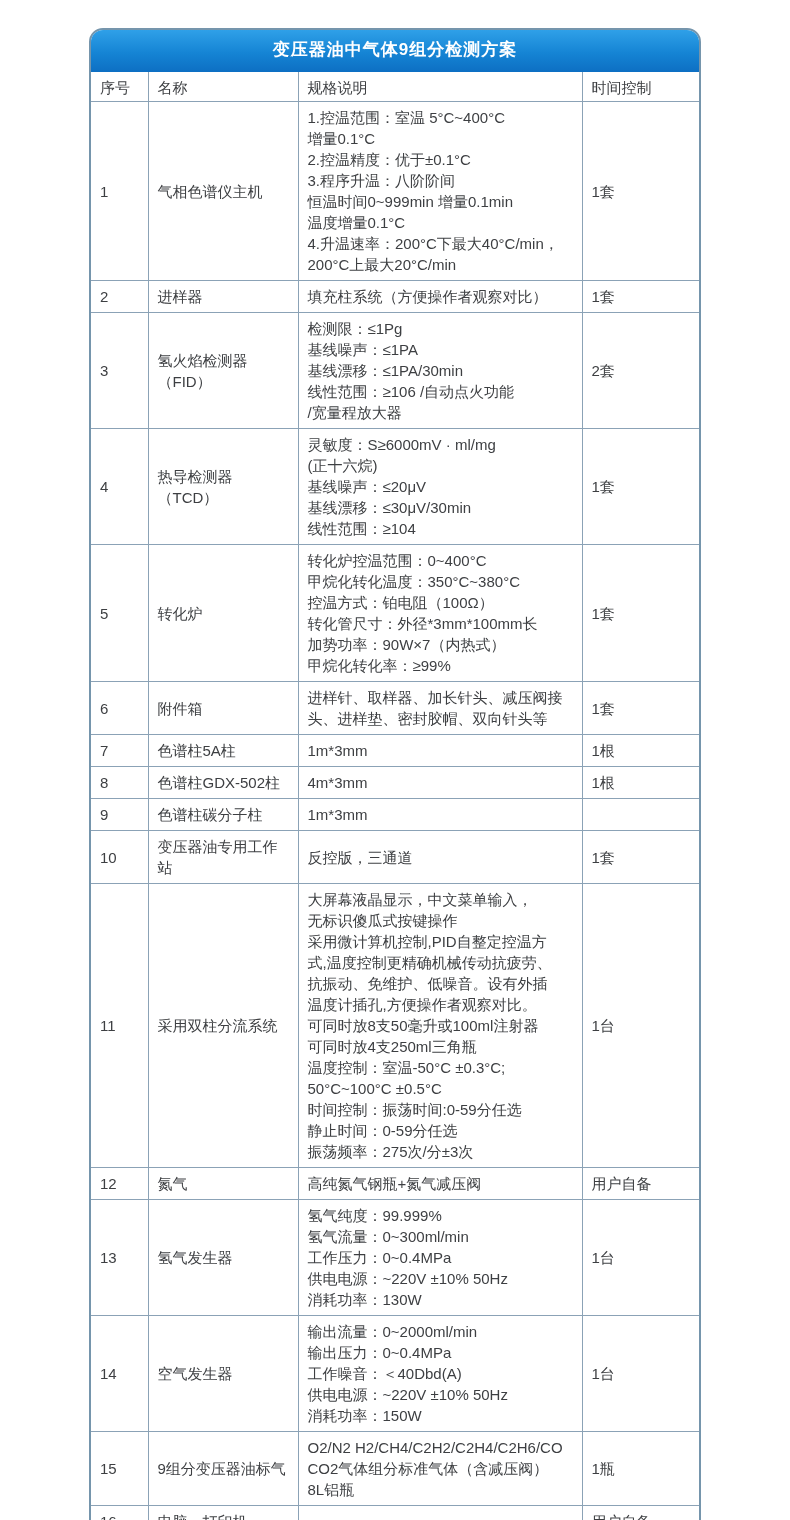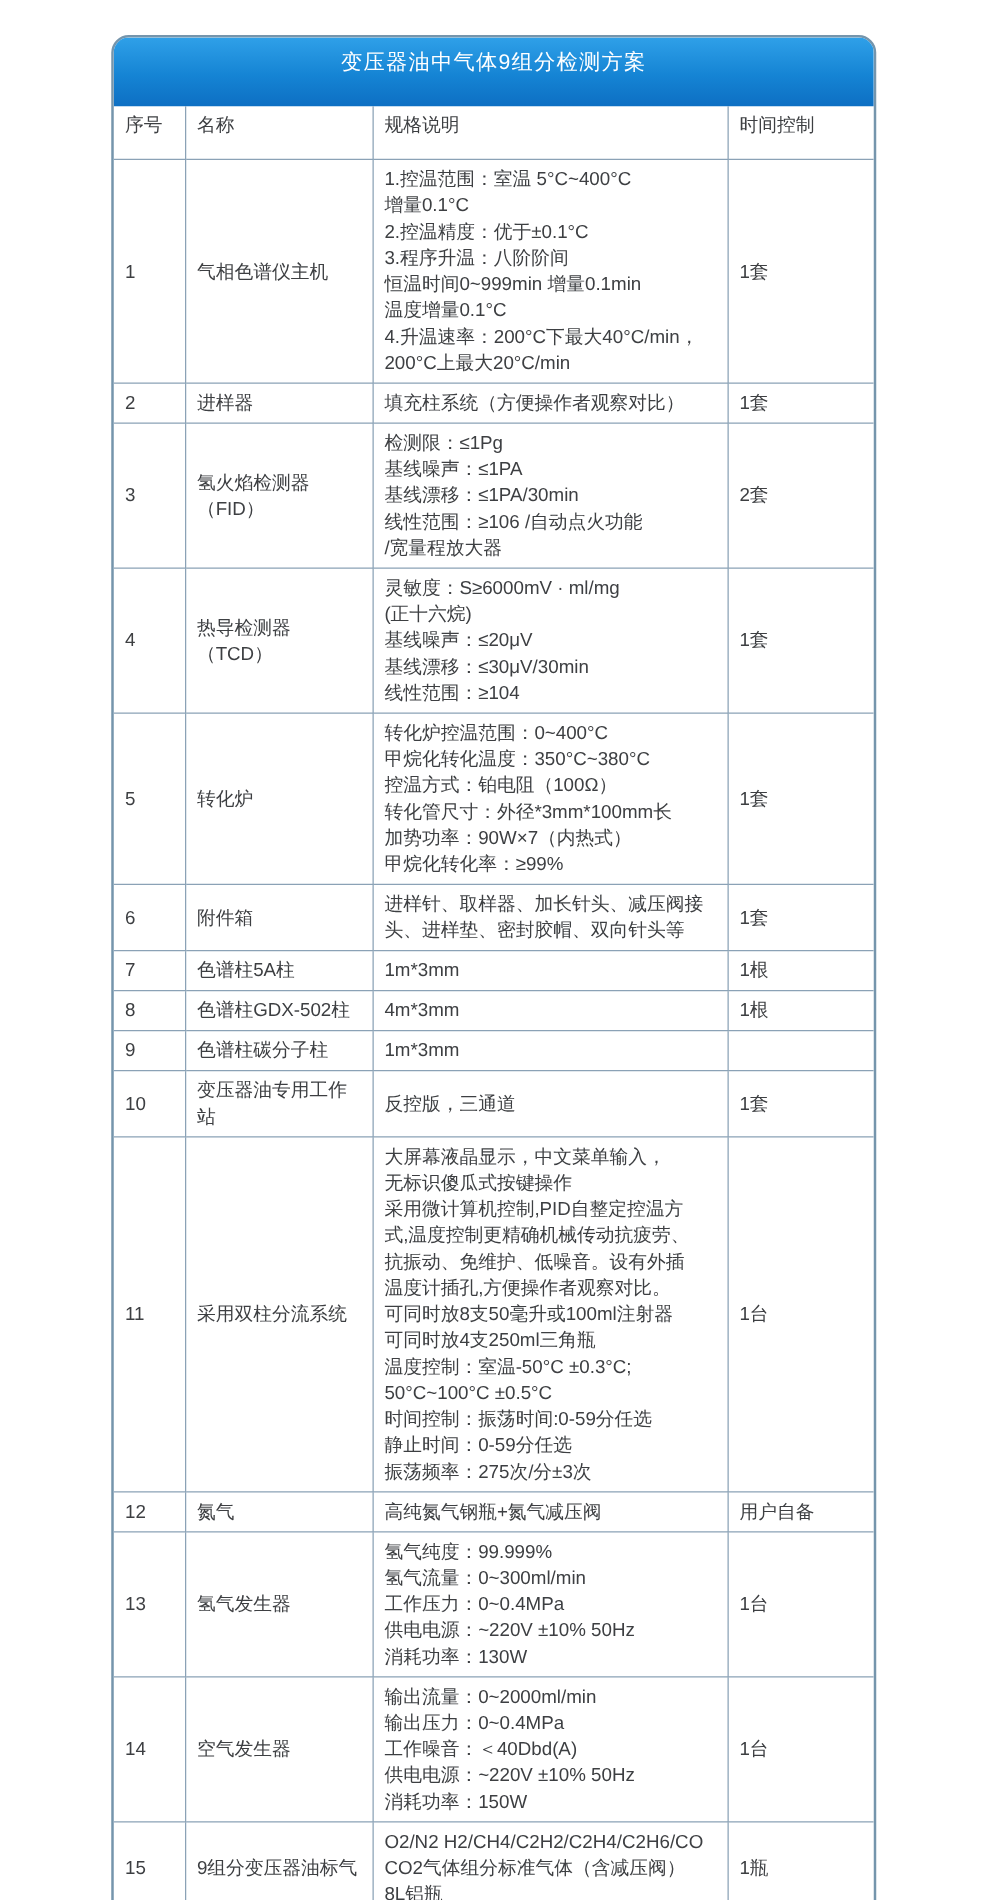--- a/index.html
+++ b/index.html
@@ -19,25 +19,25 @@
     position:relative;
     top:28px;
     border:2px solid #7595ac;
     border-radius:14px;
     overflow:hidden;
     background:#ffffff;
   }
   .card-title{
     background:linear-gradient(180deg,#2fa0e8 0%,#1584d4 55%,#0d6fc3 100%);
     color:#ffffff;
-    font-weight:normal;
+    font-weight:bold;
     font-size:17px;
     letter-spacing:1px;
     text-align:center;
-    padding:8px 0 24px 0;
+    padding:8px 0 11px 0;
   }
   table.spec-table{
     width:100%;
     border-collapse:collapse;
     table-layout:fixed;
     font-size:15px;
     color:#3d3f42;
     line-height:21px;
   }
   .spec-table th,
@@ -49,21 +49,21 @@
     font-weight:normal;
     overflow:hidden;
   }
   
   .spec-table tr > *:first-child{border-left:none;}
   .spec-table tr > *:last-child{border-right:none;}
   .spec-table thead th{border-top:none;}
   .spec-table tbody tr:last-child td{border-bottom:none;}
   .c-no{text-align:center;}
   .spec{white-space:pre-line;word-break:break-word;}
-  .spec-table thead th{padding-top:5px;padding-bottom:16px;}
+  .spec-table thead th{padding-top:5px;padding-bottom:3px;}
 </style>
 </head>
 <body>
 
 <div class="page">
   <div class="card">
     <div class="card-title">变压器油中气体9组分检测方案</div>
     <table class="spec-table">
       <colgroup>
         <col style="width:57px">

